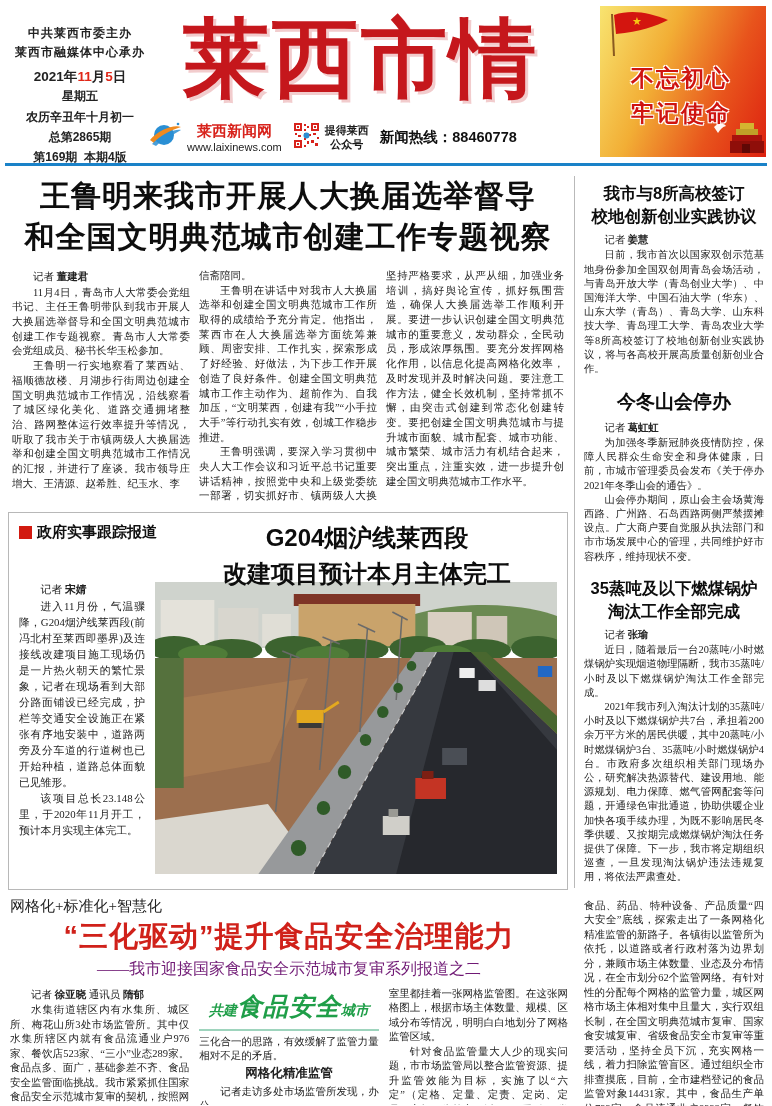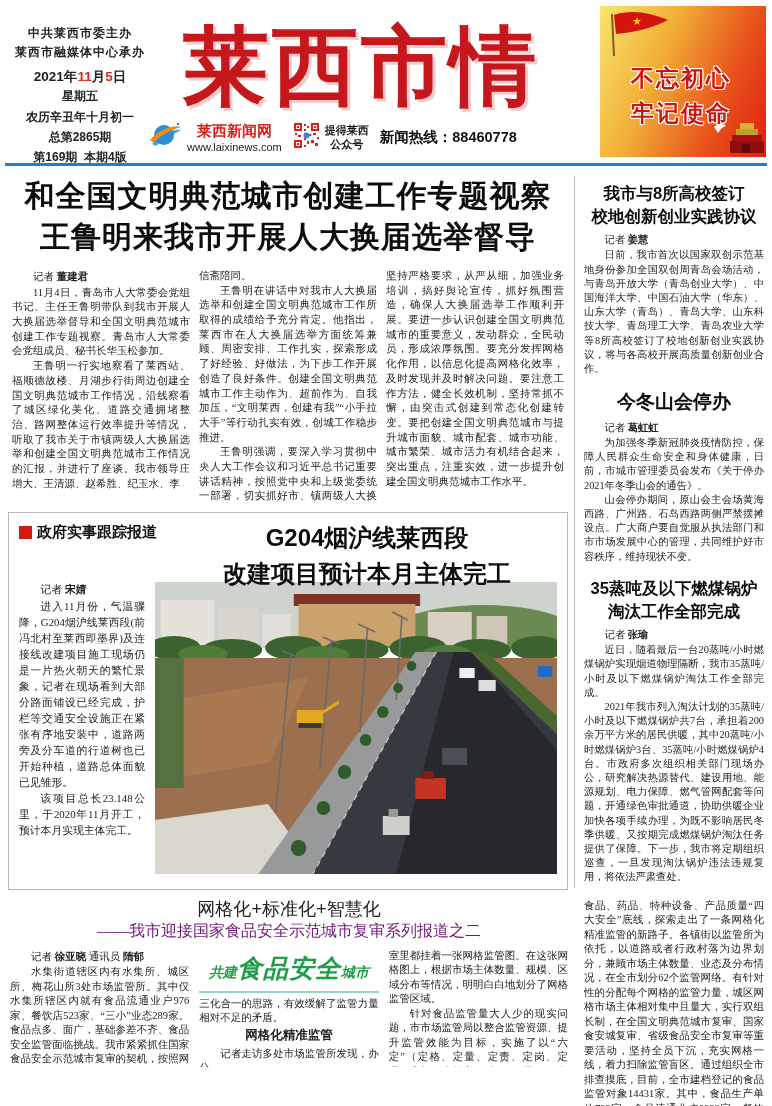--- a/index.html
+++ b/index.html
@@ -9,21 +9,21 @@
   #masthead{position:absolute;top:0;left:0;right:0;height:163px;}
   .mh-left{position:absolute;left:14px;top:24px;width:132px;text-align:center;
            font-family:"Liberation Sans",sans-serif;font-weight:bold;color:#222;}
   .mh-org{font-size:12px;line-height:1.55;letter-spacing:1px;}
   .mh-date{font-size:13.5px;margin-top:7px;}
   .mh-date .num{color:#e02718;}
   .mh-small{font-size:12px;line-height:1.7;}
   .mh-title{position:absolute;left:146px;top:0px;width:430px;text-align:center;
             font-size:86px;line-height:118px;color:#c5171c;font-weight:bold;
             font-family:"Liberation Serif",serif;letter-spacing:3px;
-            text-shadow:3px 3px 0 rgba(197,23,28,.22);margin-top:8px;}
+            text-shadow:3px 3px 0 rgba(197,23,28,.22);}
   .mh-row{position:absolute;left:148px;top:120px;width:430px;display:flex;align-items:center;gap:11px;}
   .site{display:flex;align-items:center;gap:5px;}
   .site-text{display:flex;flex-direction:column;align-items:center;}
   .site-name{color:#d8231c;font-weight:bold;font-size:15px;font-family:"Liberation Sans",sans-serif;}
   .site-url{font-weight:normal;font-size:11px;color:#222;font-family:"Liberation Sans",sans-serif;}
   .qr-wrap{display:flex;align-items:center;gap:5px;}
   .qr-caption{font-size:11px;font-weight:bold;line-height:1.3;font-family:"Liberation Sans",sans-serif;text-align:center;}
   .hotline{font-size:14.5px;font-weight:bold;font-family:"Liberation Sans",sans-serif;white-space:nowrap;color:#111;}
   .mh-slogan{position:absolute;right:6px;top:6px;width:166px;height:151px;overflow:hidden;
              background:linear-gradient(112deg,#f8e470 0%,#f2ae35 36%,#e8541c 70%,#dd2110 100%);}
@@ -61,21 +61,21 @@
             font-family:"Liberation Sans",sans-serif;font-weight:bold;font-size:15px;color:#111;}
   .tag-square{width:13px;height:13px;background:#d21a10;}
   .road-title{margin-left:158px;text-align:center;font-family:"Liberation Sans",sans-serif;
               font-weight:bold;font-size:24px;line-height:1.5;color:#0d0d0d;}
   .road-content{display:flex;gap:10px;}
   .road-text{width:126px;font-size:10.8px;line-height:1.48;text-align:justify;color:#222;}
   .road-photo{flex:1;height:292px;}
   .road-photo svg{display:block;width:100%;height:100%;}
   
   #food{position:absolute;top:897px;left:10px;width:558px;}
-  .food-kicker{text-align:center;font-size:18px;font-family:Liberation Mono, monospace;color:#222;}
+  .food-kicker{font-size:15px;font-family:Liberation Serif, serif;color:#222;}
   .food-title{text-align:center;font-family:"Liberation Sans",sans-serif;font-weight:bold;
               font-size:29px;color:#d0211a;margin:1px 0 2px;letter-spacing:1px;}
   .food-sub{text-align:center;font-size:16px;color:#701a75;font-family:Liberation Serif, serif;}
   .food-cols{display:flex;gap:10px;margin-top:7px;height:118px;overflow:hidden;justify-content:flex-end;}
   .food-col{flex:1;font-size:10.5px;line-height:1.38;text-align:justify;color:#222;}
   .food-logo{text-align:center;color:#1f9e48;border-bottom:2px solid #9ed4bd;padding:3px 0 4px;margin-bottom:4px;}
   .food-logo .pre,.food-logo .post{font-size:14px;font-weight:bold;font-style:italic;}
   .food-logo .main{font-size:25px;font-weight:bold;font-style:italic;letter-spacing:1px;}
   .food-subhead{text-align:center;font-weight:bold;font-family:"Liberation Sans",sans-serif;
                 font-size:12.5px;margin:2px 0;text-indent:0;}
@@ -181,22 +181,22 @@
           <rect x="58" y="27" width="8" height="9" fill="#5f0805"></rect>
         </svg>
       </span>
     </div>
   </div>
 
   <div id="blue-rule"></div>
 
   <div id="lead">
     <div class="lead-title">
+      <div>王鲁明来我市开展人大换届选举督导</div>
       <div>和全国文明典范城市创建工作专题视察</div>
-      <div>王鲁明来我市开展人大换届选举督导</div>
     </div>
     <div class="lead-cols">
       <div class="col">
         <div class="byline"><span>记者</span> <b>董建君</b></div>
         <p>11月4日，青岛市人大常委会党组书记、主任王鲁明带队到我市开展人大换届选举督导和全国文明典范城市创建工作专题视察。青岛市人大常委会党组成员、秘书长华玉松参加。</p>
         <p>王鲁明一行实地察看了莱西站、福顺德故楼、月湖步行街周边创建全国文明典范城市工作情况，沿线察看了城区绿化美化、道路交通拥堵整治、路网整体运行效率提升等情况，听取了我市关于市镇两级人大换届选举和创建全国文明典范城市工作情况的汇报，并进行了座谈。我市领导庄增大、王清源、赵希胜、纪玉水、李</p>
       </div>
       <div class="col">
         <p class="noindent">信斋陪同。</p>
         <p>王鲁明在讲话中对我市人大换届选举和创建全国文明典范城市工作所取得的成绩给予充分肯定。他指出，莱西市在人大换届选举方面统筹兼顾、周密安排、工作扎实，探索形成了好经验、好做法，为下步工作开展创造了良好条件。创建全国文明典范城市工作主动作为、超前作为、自我加压，“文明莱西，创建有我”“小手拉大手”等行动扎实有效，创城工作稳步推进。</p>
@@ -325,20 +325,21 @@
             <rect x="238" y="234" width="28" height="19" fill="#d0cfc9"></rect>
             <rect x="244" y="227" width="10" height="8" fill="#9a9a94"></rect>
           </g>
         </svg>
       </div>
     </div>
   </div>
 
   <div id="food">
     <div class="food-kicker">网格化+标准化+智慧化</div>
+    <div class="food-title">“三化驱动”提升食品安全治理能力</div>
     <div class="food-sub">——我市迎接国家食品安全示范城市复审系列报道之二</div>
     <div class="food-cols">
       <div class="food-col">
         <div class="byline"><span>记者</span> <b>徐亚晓</b> <span>通讯员</span> <b>隋郁</b></div>
         <p>水集街道辖区内有水集所、城区所、梅花山所3处市场监管所。其中仅水集所辖区内就有食品流通业户976家、餐饮店523家、“三小”业态289家。食品点多、面广，基础参差不齐、食品安全监管面临挑战。我市紧紧抓住国家食品安全示范城市复审的契机，按照网格化、标准化、智慧化</p>
       </div>
       <div class="food-col">
         <div class="food-logo"><span class="pre">共建</span><span class="main">食品安全</span><span class="post">城市</span></div>
         <p class="noindent">三化合一的思路，有效缓解了监管力量相对不足的矛盾。</p>
         <p class="food-subhead">网格化精准监管</p>

